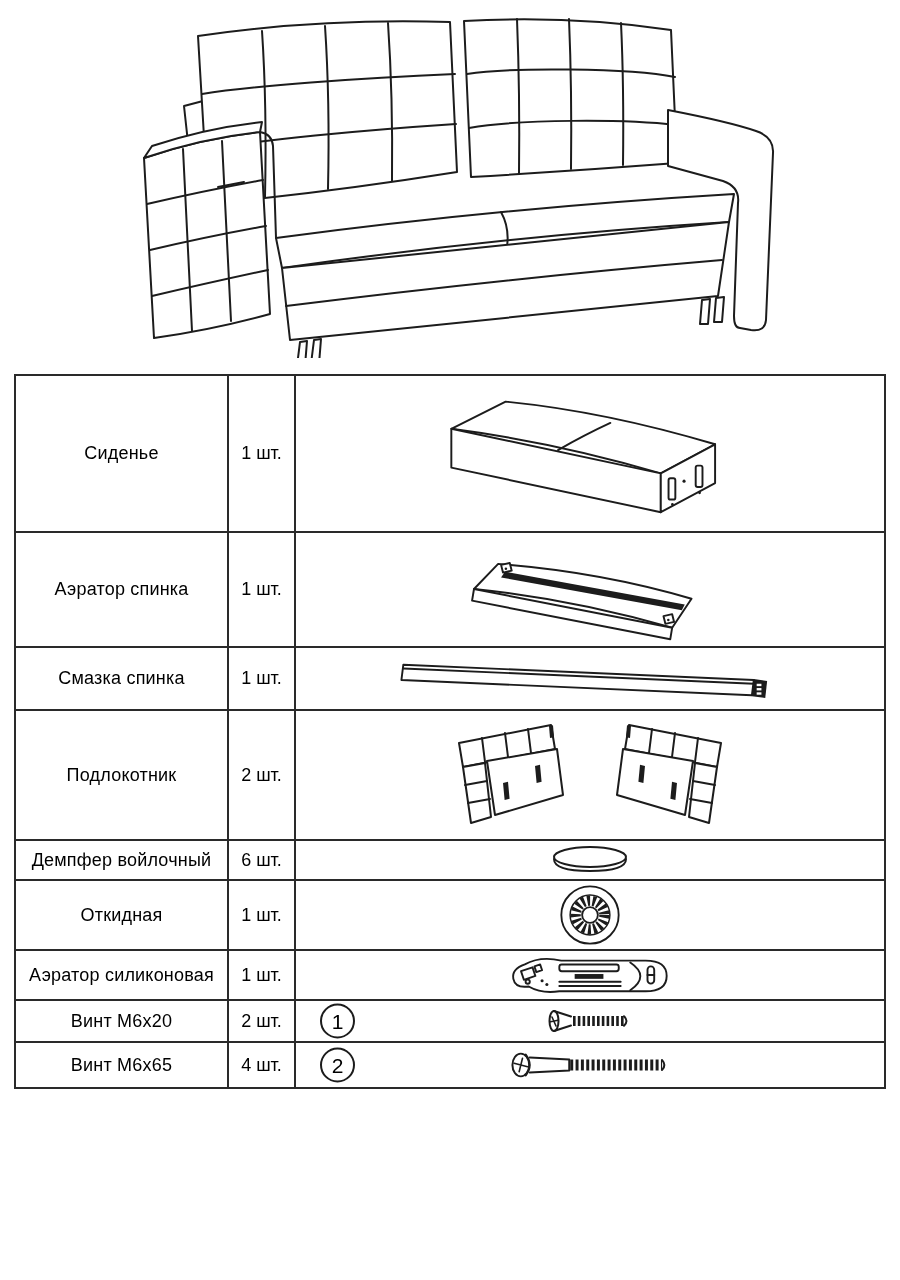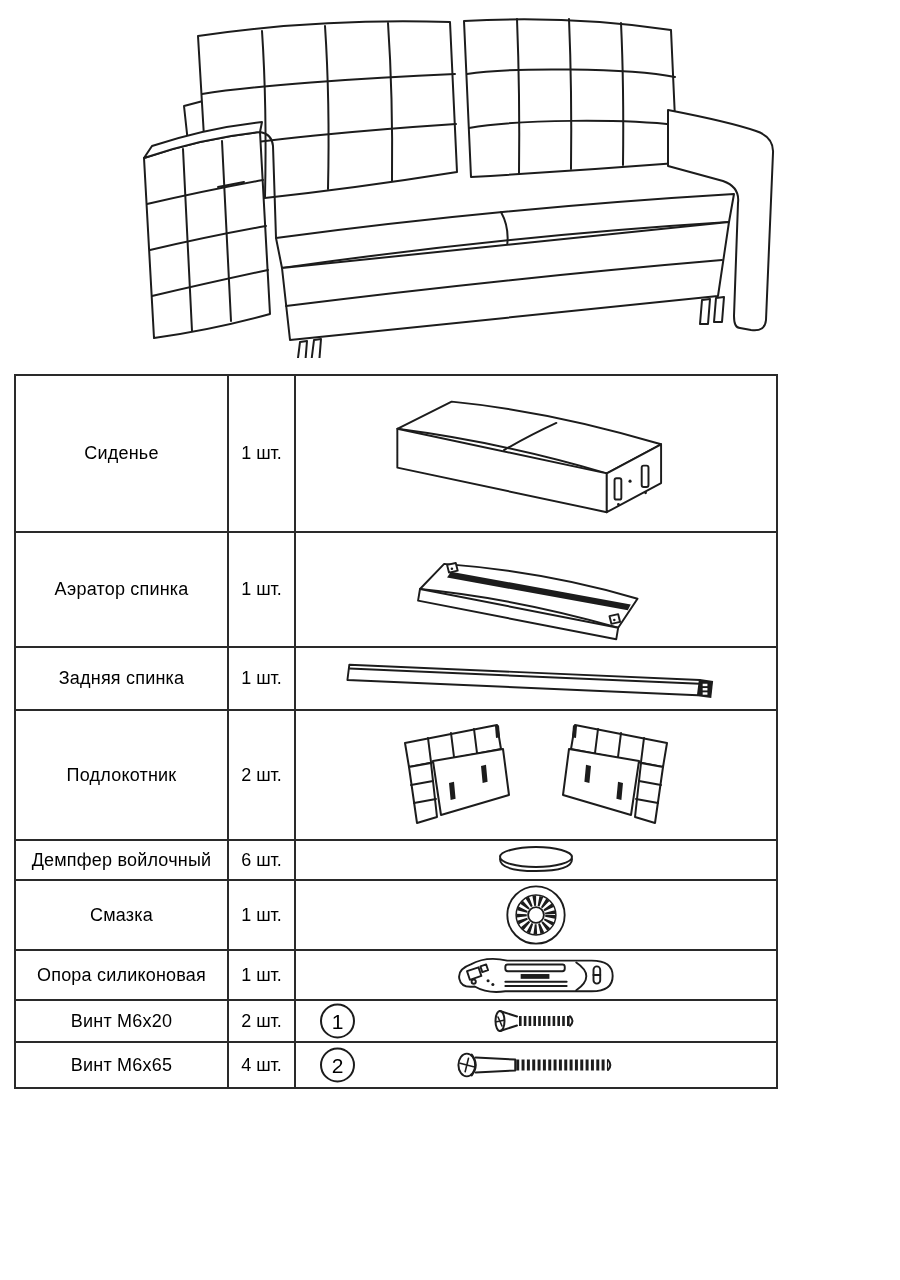--- a/index.html
+++ b/index.html
@@ -1,19 +1,19 @@
 <!DOCTYPE html>
 <html><head>
 <meta charset="utf-8">
 <style>
   html,body{margin:0;padding:0;background:#ffffff;}
   body{width:900px;height:1280px;font-family:"Liberation Sans",sans-serif;color:#000;overflow:hidden;}
   .page{width:900px;height:1280px;position:relative;background:#fff;}
   .hero{height:374px;display:flex;justify-content:center;align-items:flex-start;padding-top:6px;box-sizing:border-box;}
-  table.parts{border-collapse:collapse;margin-left:14px;width:764px;table-layout:fixed;}
+  table.parts{border-collapse:collapse;margin-left:14px;width:872px;table-layout:fixed;}
   table.parts td{border:2px solid #2a2a2a;padding:0;vertical-align:middle;}
   td.c-name{width:211px;text-align:center;font-size:18px;letter-spacing:.2px;}
   td.c-qty{width:65px;text-align:center;font-size:18px;white-space:nowrap;}
   td.c-img{position:relative;text-align:center;padding-right:58px;}
   td.c-img svg{vertical-align:middle;}
   .r1 td{height:155px}.r2 td{height:113px}.r3 td{height:61px}.r4 td{height:128px}
   .r5 td{height:115px}.r6 td{height:56px}.r7 td{height:38px}.r8 td{height:68px}
   .r9 td{height:48px}.r10 td{height:40px}.r11 td{height:44px}
   .refnum{position:absolute;left:24px;top:50%;transform:translateY(-50%);width:31px;height:31px;
     border:2px solid #1c1c1c;border-radius:50%;display:flex;align-items:center;justify-content:center;
@@ -108,21 +108,21 @@
             <path d="M58,27 l9,-2 2,8 -9,2 Z"></path>
                 <circle cx="63" cy="31" r="1.3" class="dk"></circle>
             <path d="M226,80 l9,-2 2,8 -9,2 Z"></path>
                 <circle cx="231" cy="84" r="1.3" class="dk"></circle>
           </g>
         </svg>
       </td>
     </tr>
 
     <tr class="r3">
-      <td class="c-name"><span>Задняя спинка</span></td>
+      <td class="c-name"><span>Смазка спинка</span></td>
       <td class="c-qty"><span>1 шт.</span></td>
       <td class="c-img">
         <svg width="400" height="46" viewBox="0 0 420 46">
           <g class="lnw">
             <path d="M14,8 L382,24 L380,40 L12,24 Z"></path>
             <path class="ln" d="M14,12 L382,28"></path>
             <path class="dk" d="M382,23 L396,25 L394,43 L380,41 Z"></path>
             <rect x="385" y="28" width="5" height="2.5" fill="#fff" stroke="none"></rect>
             <rect x="385" y="32.5" width="5" height="2.5" fill="#fff" stroke="none"></rect>
             <rect x="385" y="37" width="5" height="2.5" fill="#fff" stroke="none"></rect>
@@ -163,36 +163,36 @@
         <svg width="90" height="30" viewBox="0 0 90 30">
           <g class="lnw">
             <ellipse cx="45" cy="12" rx="36" ry="10"></ellipse>
             <path class="ln" d="M9,14 Q9,26 45,26 Q81,26 81,14"></path>
           </g>
         </svg>
       </td>
     </tr>
 
     <tr class="r8">
-      <td class="c-name"><span>Смазка</span></td>
+      <td class="c-name"><span>Откидная</span></td>
       <td class="c-qty"><span>1 шт.</span></td>
       <td class="c-img">
         <svg width="74" height="64" viewBox="0 0 80 68">
           <g class="ln">
             <circle cx="40" cy="34" r="31"></circle>
             <circle cx="40" cy="34" r="21.5" stroke-width="1.6"></circle>
             <circle cx="40" cy="34" r="15.5" stroke-width="11" stroke-dasharray="3.1 2.7" stroke-linecap="butt"></circle>
             <circle cx="40" cy="34" r="8.5" fill="#fff"></circle>
           </g>
         </svg>
       </td>
     </tr>
 
     <tr class="r9">
-      <td class="c-name"><span>Опора силиконовая</span></td>
+      <td class="c-name"><span>Аэратор силиконовая</span></td>
       <td class="c-qty"><span>1 шт.</span></td>
       <td class="c-img">
         <svg width="178" height="46" viewBox="0 0 180 48">
           <g class="lnw">
             <path d="M22,13 Q8,18 10,28 Q12,38 26,36 Q40,44 58,41 L148,41 Q170,41 170,25 Q170,9 148,9 L60,9 Q38,4 22,13 Z"></path>
             <path class="ln" d="M132,11 Q153,25 132,40"></path>
             <rect x="150" y="15" width="7" height="18" rx="3.5"></rect>
             <path class="ln" d="M150,24 h7"></path>
             <rect x="58" y="13" width="62" height="7" rx="2.5"></rect>
             <rect x="74" y="23" width="30" height="5" class="dk"></rect>

